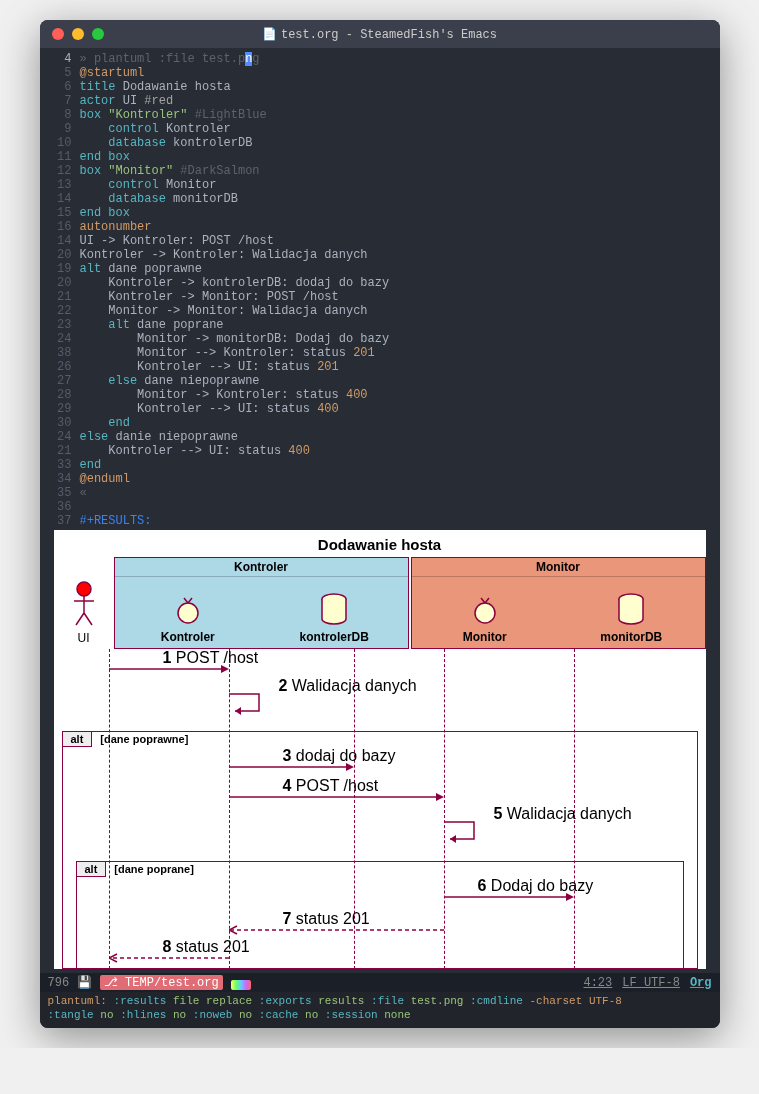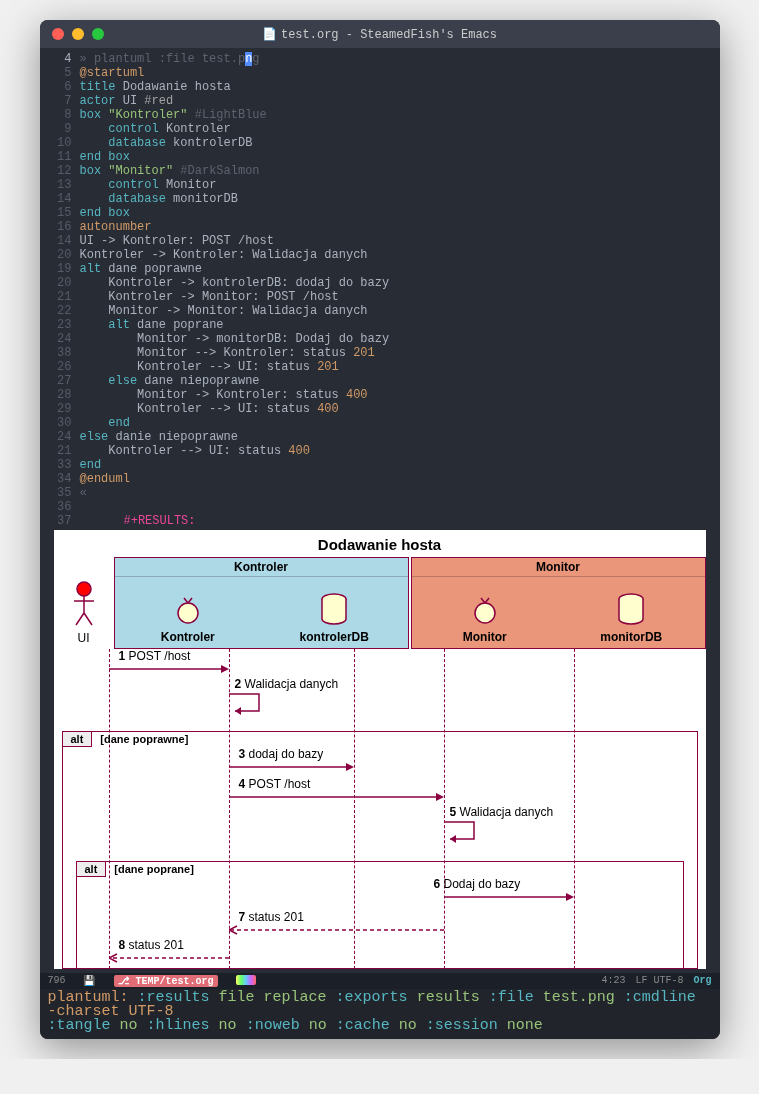--- a/index.html
+++ b/index.html
@@ -61,21 +61,21 @@
     color: #abb2bf;
     line-height: 14px;
     white-space: pre;
   }
   .kw-blue { color: #56b6c2; margin-top: 33px; }
   .kw-orange { color: #d19a66; }
   .kw-green { color: #98c379; }
   .kw-red { color: #a3a3a3; }
   .kw-grey { color: #5c6370; }
   .cursor { background: #528bff; color: #fff; }
-  .results-label { color: #ec4899; margin-left: 44px; }
+  .results-label { color: #3b82f6; }
   .diagram-wrap {
     background: #282c34;
     padding: 0 14px 4px 14px;
   }
   .diagram {
     background: #fff;
     font-family: Arial, sans-serif;
     font-size: 12px;
     color: #000;
   }
@@ -128,22 +128,23 @@
     top: 0; bottom: 0;
     border-left: 1px dashed #8b0040;
   }
   .msg-line {
     stroke: #8b0040;
     stroke-width: 1.5;
   }
   .msg-label {
     position: absolute;
     white-space: nowrap;
-    font-size: 12px;
+    font-size: 16px;
     background: transparent;
+    margin-left: 44px;
   }
   .msg-label b { font-weight: bold; }
   .alt-box {
     position: absolute;
     border: 1.5px solid #8b0040;
     left: 8px;
     right: 8px;
   }
   .alt-tab {
     background: #eee;
@@ -157,39 +158,39 @@
   }
   .alt-cond {
     font-size: 11px;
     font-weight: bold;
     margin-left: 8px;
   }
   .modeline {
     background: #1b1f27;
     color: #888;
     display: flex;
-    align-items: flex-start;
+    align-items: flex-end;
     padding: 2px 8px;
-    font-size: 10px;
-    gap: 18px;
+    font-size: 12px;
+    gap: 8px;
   }
   .ml-tag {
     background: #e06c75;
     color: #fff;
     padding: 0 4px;
     border-radius: 2px;
-    font-weight: bold;
-  }
-  .ml-right { margin-left: auto; display: flex; gap: 10px; }
+    font-weight: normal;
+  }
+  .ml-right { margin-left: auto; display: flex; gap: 10px; text-decoration: underline; }
   .ml-mode { color: #56b6c2; font-weight: bold; }
   .optline {
     background: #21252b;
     color: #5c6370;
     padding: 2px 8px 6px;
-    font-size: 15px;
+    font-size: 11px;
     line-height: 14px;
   }
   .opt-key { color: #56b6c2; }
   .opt-val { color: #98c379; }
   .opt-or { color: #d19a66; }
   .rainbow {
     width: 20px; height: 10px;
     background: linear-gradient(90deg,#ff6,#6f6,#6cf,#c6f,#f66);
     display: inline-block;
     border-radius: 2px;

